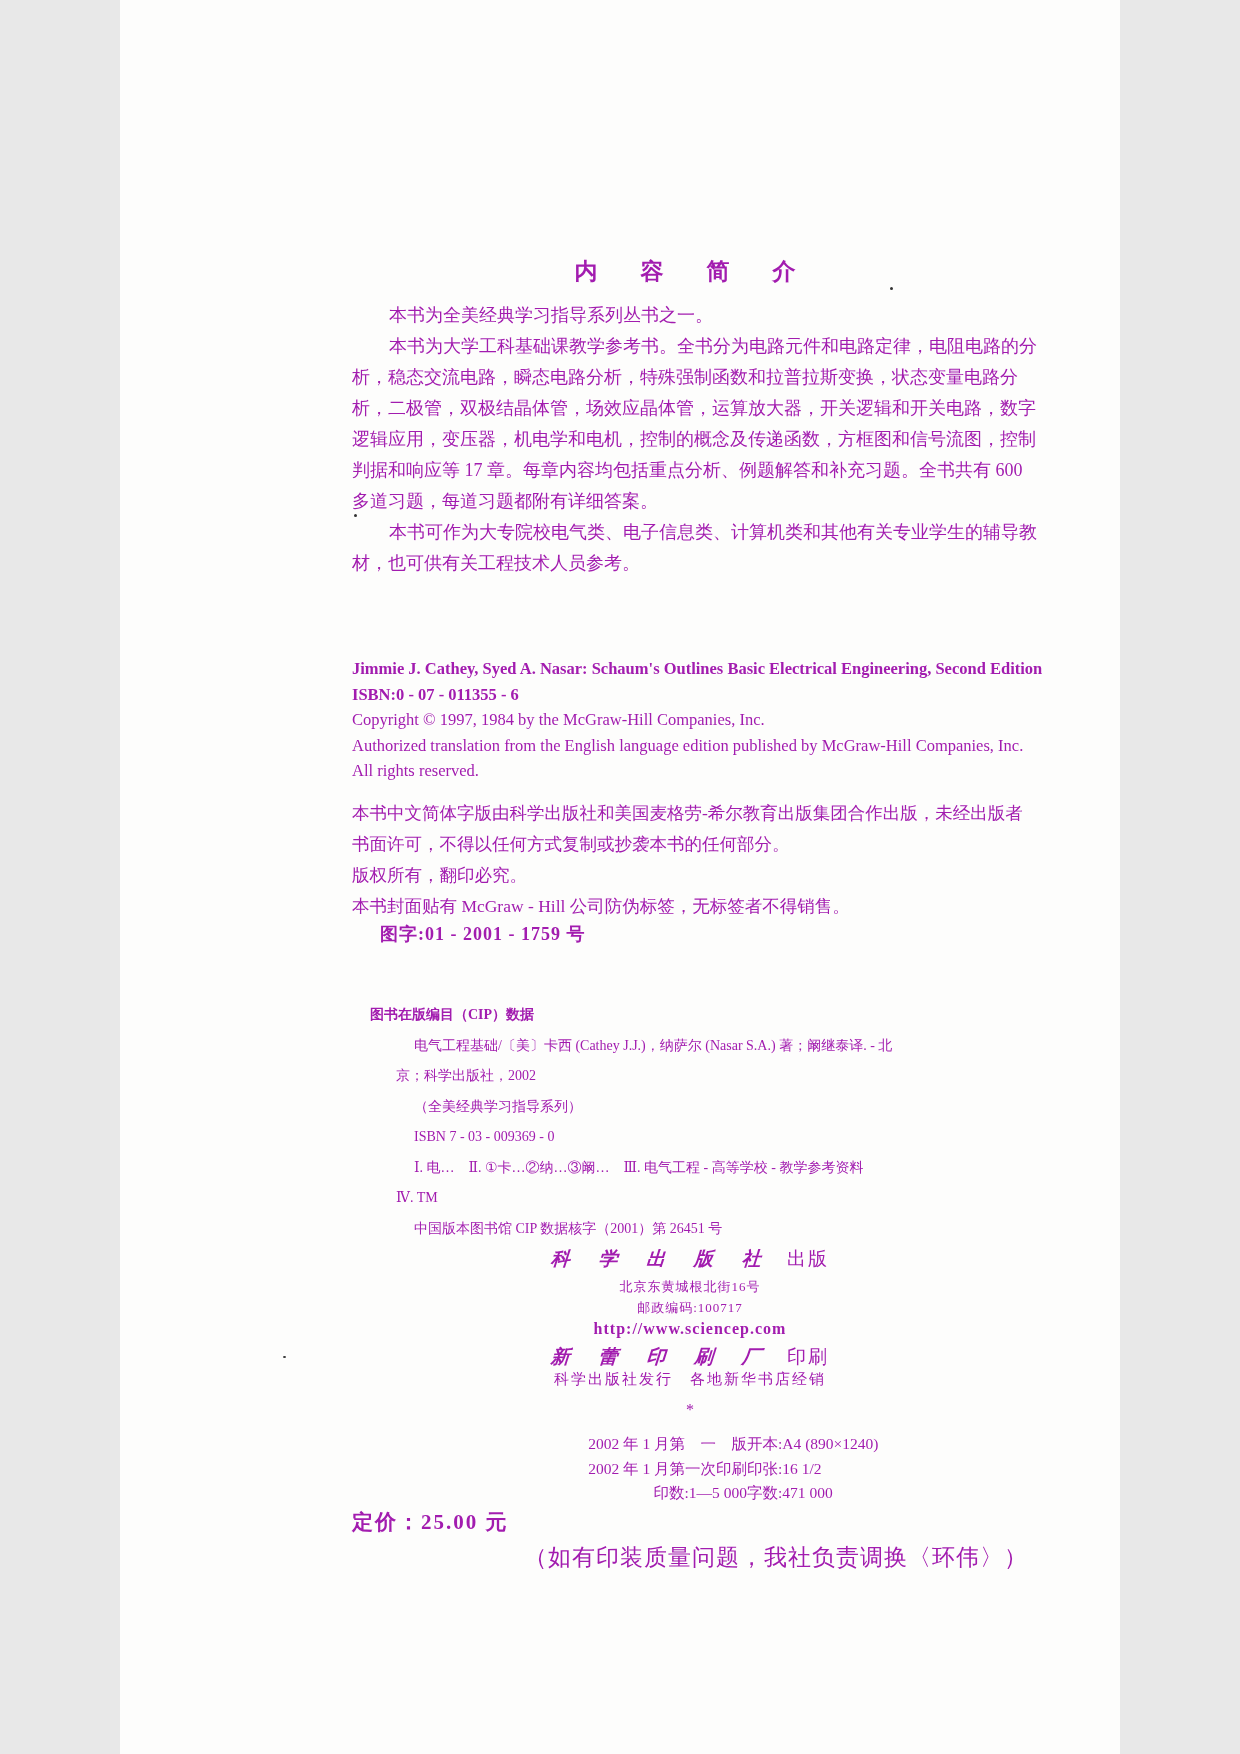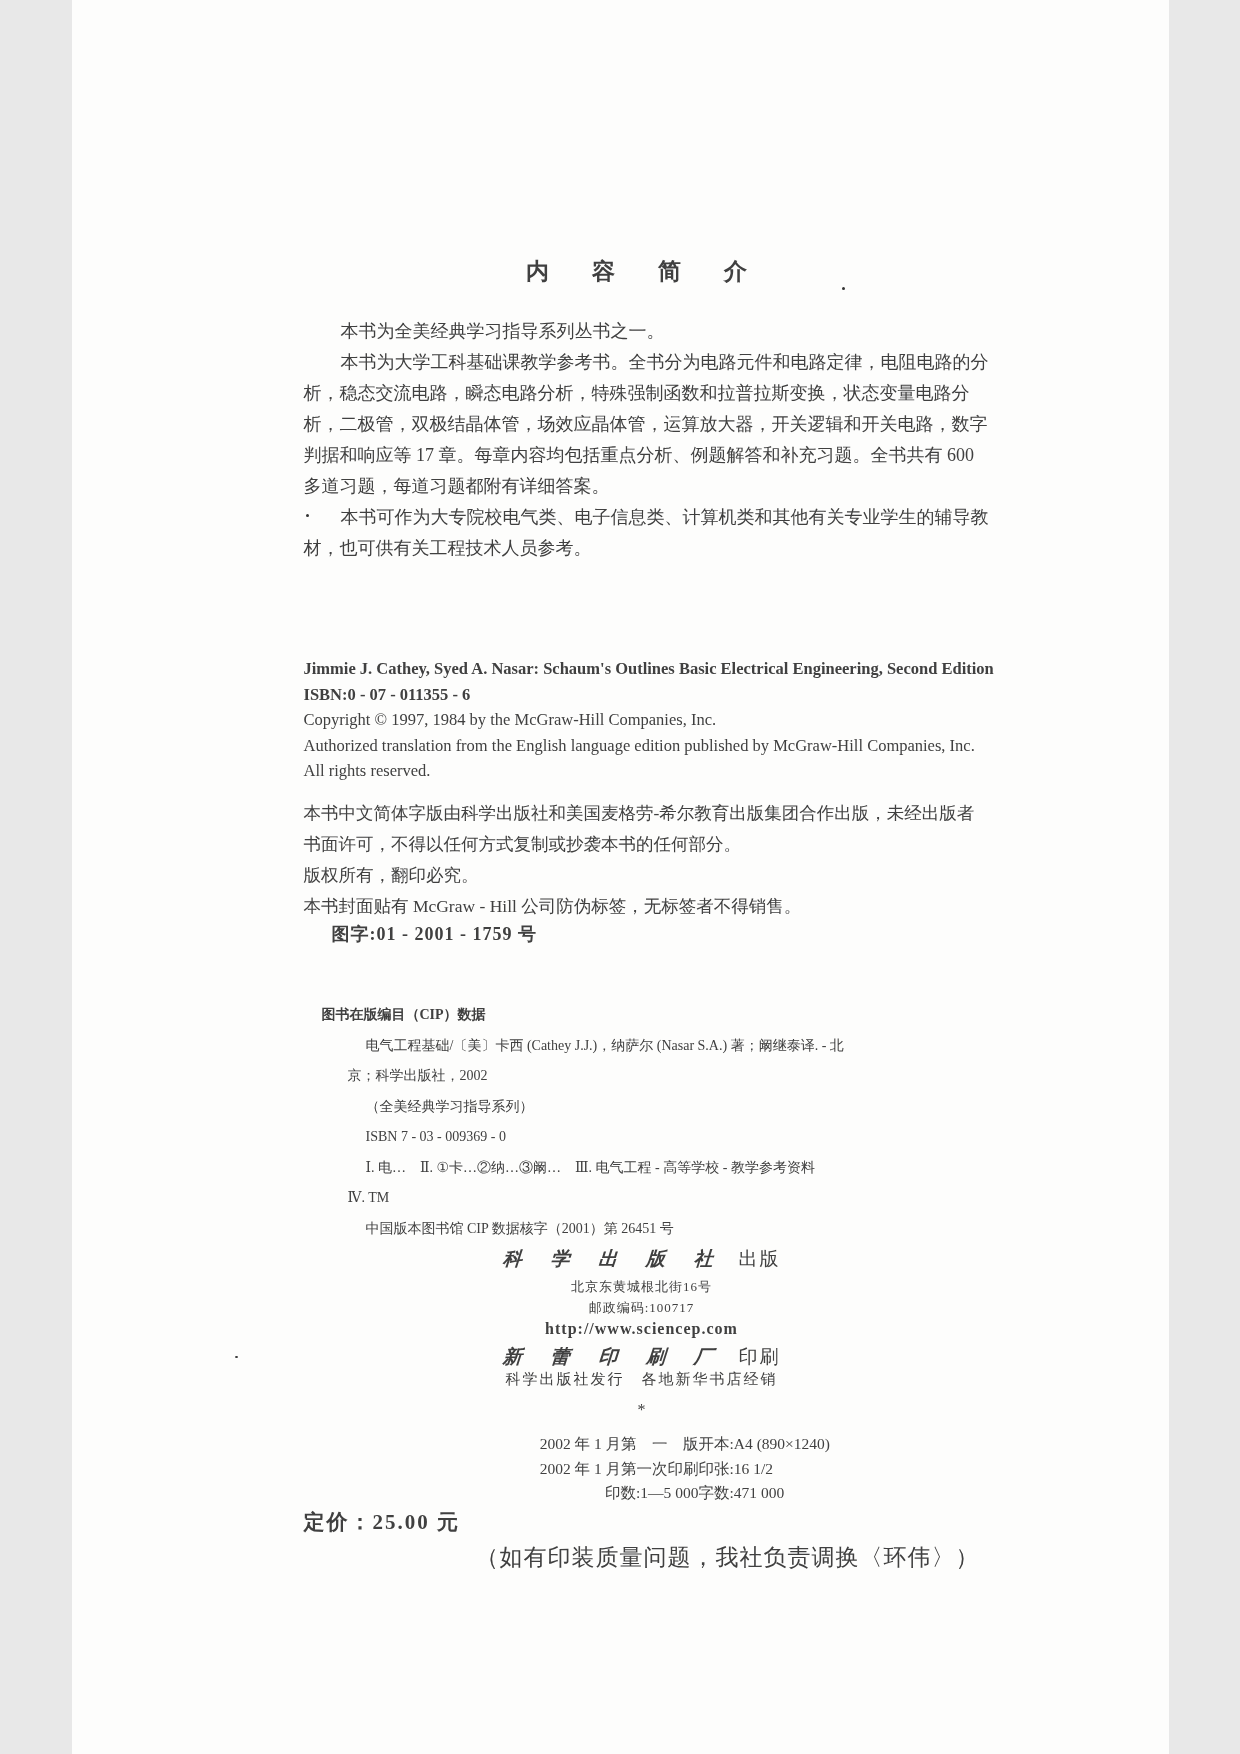--- a/index.html
+++ b/index.html
@@ -1,32 +1,32 @@
 <!DOCTYPE html>
 <html><head>
 <meta charset="utf-8">
 <style>
   html,body{margin:0;padding:0;background:#e8e8e8;}
   .page{
     position:relative;
-    width:1097px;height:1754px;
+    width:1000px;height:1754px;
     margin:0 auto;
     background:#fdfdfc;
-    color:#404040;
+    color:#a21caf;
     font-family:"Liberation Serif","DejaVu Serif",serif;
     overflow:hidden;
   }
   
   .intro-title{
     position:absolute;top:256px;left:232px;width:676px;
     text-align:center;font-size:23px;font-weight:bold;letter-spacing:10px;
   }
   
   .intro{
-    position:absolute;top:316px;left:232px;width:690px;
+    position:absolute;top:300px;left:232px;width:690px;
     font-size:18px;line-height:31px;
   }
   .intro .line{white-space:nowrap;}
   .indent{padding-left:37px;}
   
   .english{
     position:absolute;top:656px;left:232px;width:700px;
     font-size:16.5px;line-height:25.5px;
   }
   .english .bold{font-weight:bold;}
@@ -92,20 +92,21 @@
 <div class="page">
 
   <div class="intro-title">内　容　简　介</div>
   <div class="dot dot-a"></div>
 
   <div class="intro">
     <div class="line indent">本书为全美经典学习指导系列丛书之一。</div>
     <div class="line indent">本书为大学工科基础课教学参考书。全书分为电路元件和电路定律，电阻电路的分</div>
     <div class="line">析，稳态交流电路，瞬态电路分析，特殊强制函数和拉普拉斯变换，状态变量电路分</div>
     <div class="line">析，二极管，双极结晶体管，场效应晶体管，运算放大器，开关逻辑和开关电路，数字</div>
+    <div class="line">逻辑应用，变压器，机电学和电机，控制的概念及传递函数，方框图和信号流图，控制</div>
     <div class="line">判据和响应等 17 章。每章内容均包括重点分析、例题解答和补充习题。全书共有 600</div>
     <div class="line">多道习题，每道习题都附有详细答案。</div>
     <div class="line indent">本书可作为大专院校电气类、电子信息类、计算机类和其他有关专业学生的辅导教</div>
     <div class="line">材，也可供有关工程技术人员参考。</div>
   </div>
   <div class="dot dot-b"></div>
 
   <div class="english">
     <div class="bold">Jimmie J. Cathey, Syed A. Nasar: Schaum's Outlines Basic Electrical Engineering, Second Edition</div>
     <div class="bold">ISBN:0 - 07 - 011355 - 6</div>

